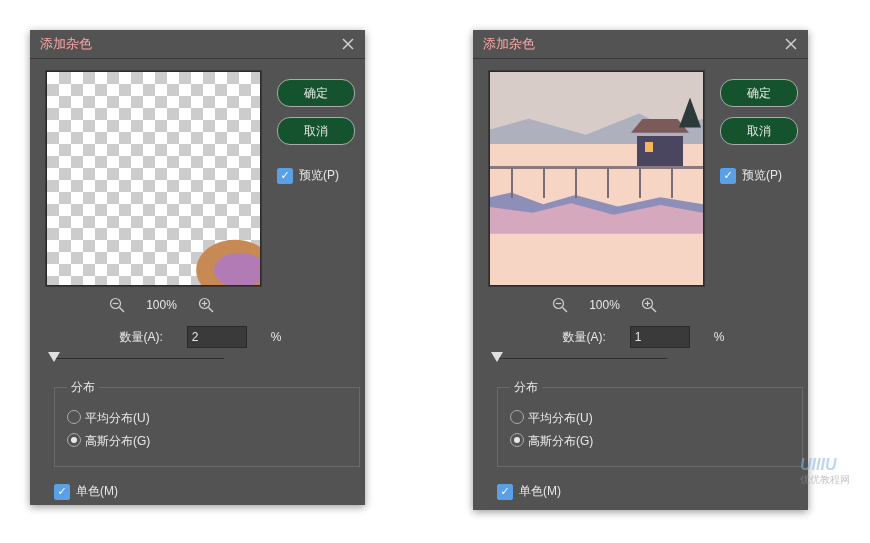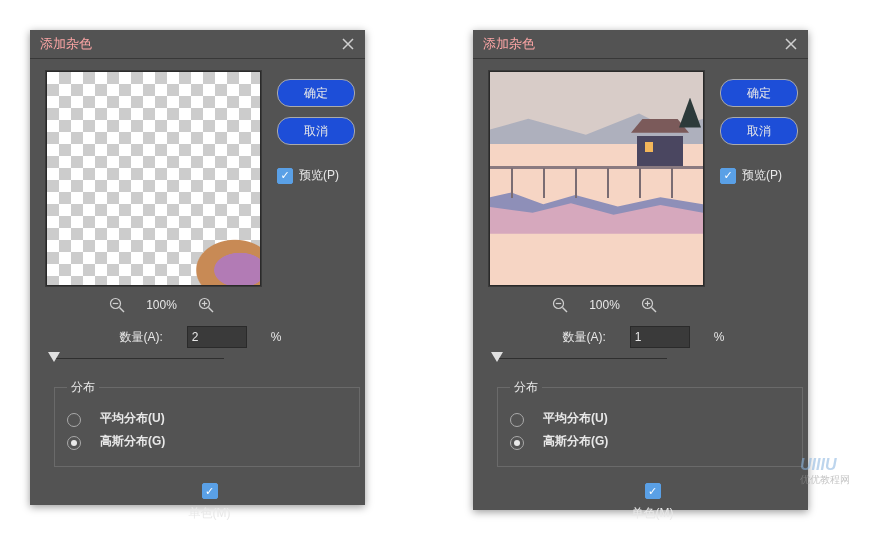--- a/index.html
+++ b/index.html
@@ -38,21 +38,21 @@
   .preview-col { flex: 1; }
   .side-col { width: 78px; display: flex; flex-direction: column; gap: 10px; padding-top: 8px; }
   .pill-btn {
     height: 26px;
     border: 1px solid #aaa;
     border-radius: 13px;
     display: flex; align-items:center; justify-content:center;
     color: #e8e8e8;
     cursor: pointer;
     font-size: 12px;
-    background: #1d4ed8;
+    background: #14532d;
   }
   .preview-box {
     width: 213px; height: 213px;
     border: 1px solid #2a2a2a;
     box-shadow: 0 0 0 1px rgba(0,0,0,0.3);
     position: relative;
     overflow: hidden;
   }
   .checker {
     position:absolute; inset:0;
@@ -95,27 +95,27 @@
     border-left:6px solid transparent;
     border-right:6px solid transparent;
     border-top:10px solid #e0e0e0;
     cursor:pointer;
   }
   fieldset.dist {
     border:1px solid #6a6a6a; margin:20px 0 8px 0; padding:8px 12px 10px 12px;
     width: 280px;
   }
   fieldset.dist legend { padding:0 4px; color:#e8e8e8; font-size:12px; }
-  .radio-row { display:flex; align-items:flex-end; gap:19px; margin:6px 0; cursor:pointer;font-weight:bold; }
+  .radio-row { display:flex; align-items:flex-start; gap:4px; margin:6px 0; cursor:pointer; }
   .radio {
     width:12px;height:12px;border:1px solid #aaa;border-radius:50%;
     display:inline-flex;align-items:center;justify-content:center;
   }
   .radio.on::after{ content:""; width:6px;height:6px;border-radius:50%;background:#e8e8e8; }
-  .mono-row { padding: 0 0 10px 24px; display:flex;align-items:center;gap:6px;flex-direction:column; }
+  .mono-row { padding: 0 0 10px 24px; display:flex;align-items:center;gap:6px; }
   
   svg { display:block; }
 
   
   .scene { position:absolute; inset:0; }
   .sky   { position:absolute; left:0; right:0; top:0; height:35%; background:#d8ccc8; }
   .mtn   { position:absolute; left:0; right:0; top:12%; height:25%;
            background:#9da4b8;
            clip-path: polygon(0% 100%, 0% 60%, 18% 40%, 45% 70%, 70% 30%, 85% 60%, 100% 40%, 100% 100%);
            opacity:.7; }

